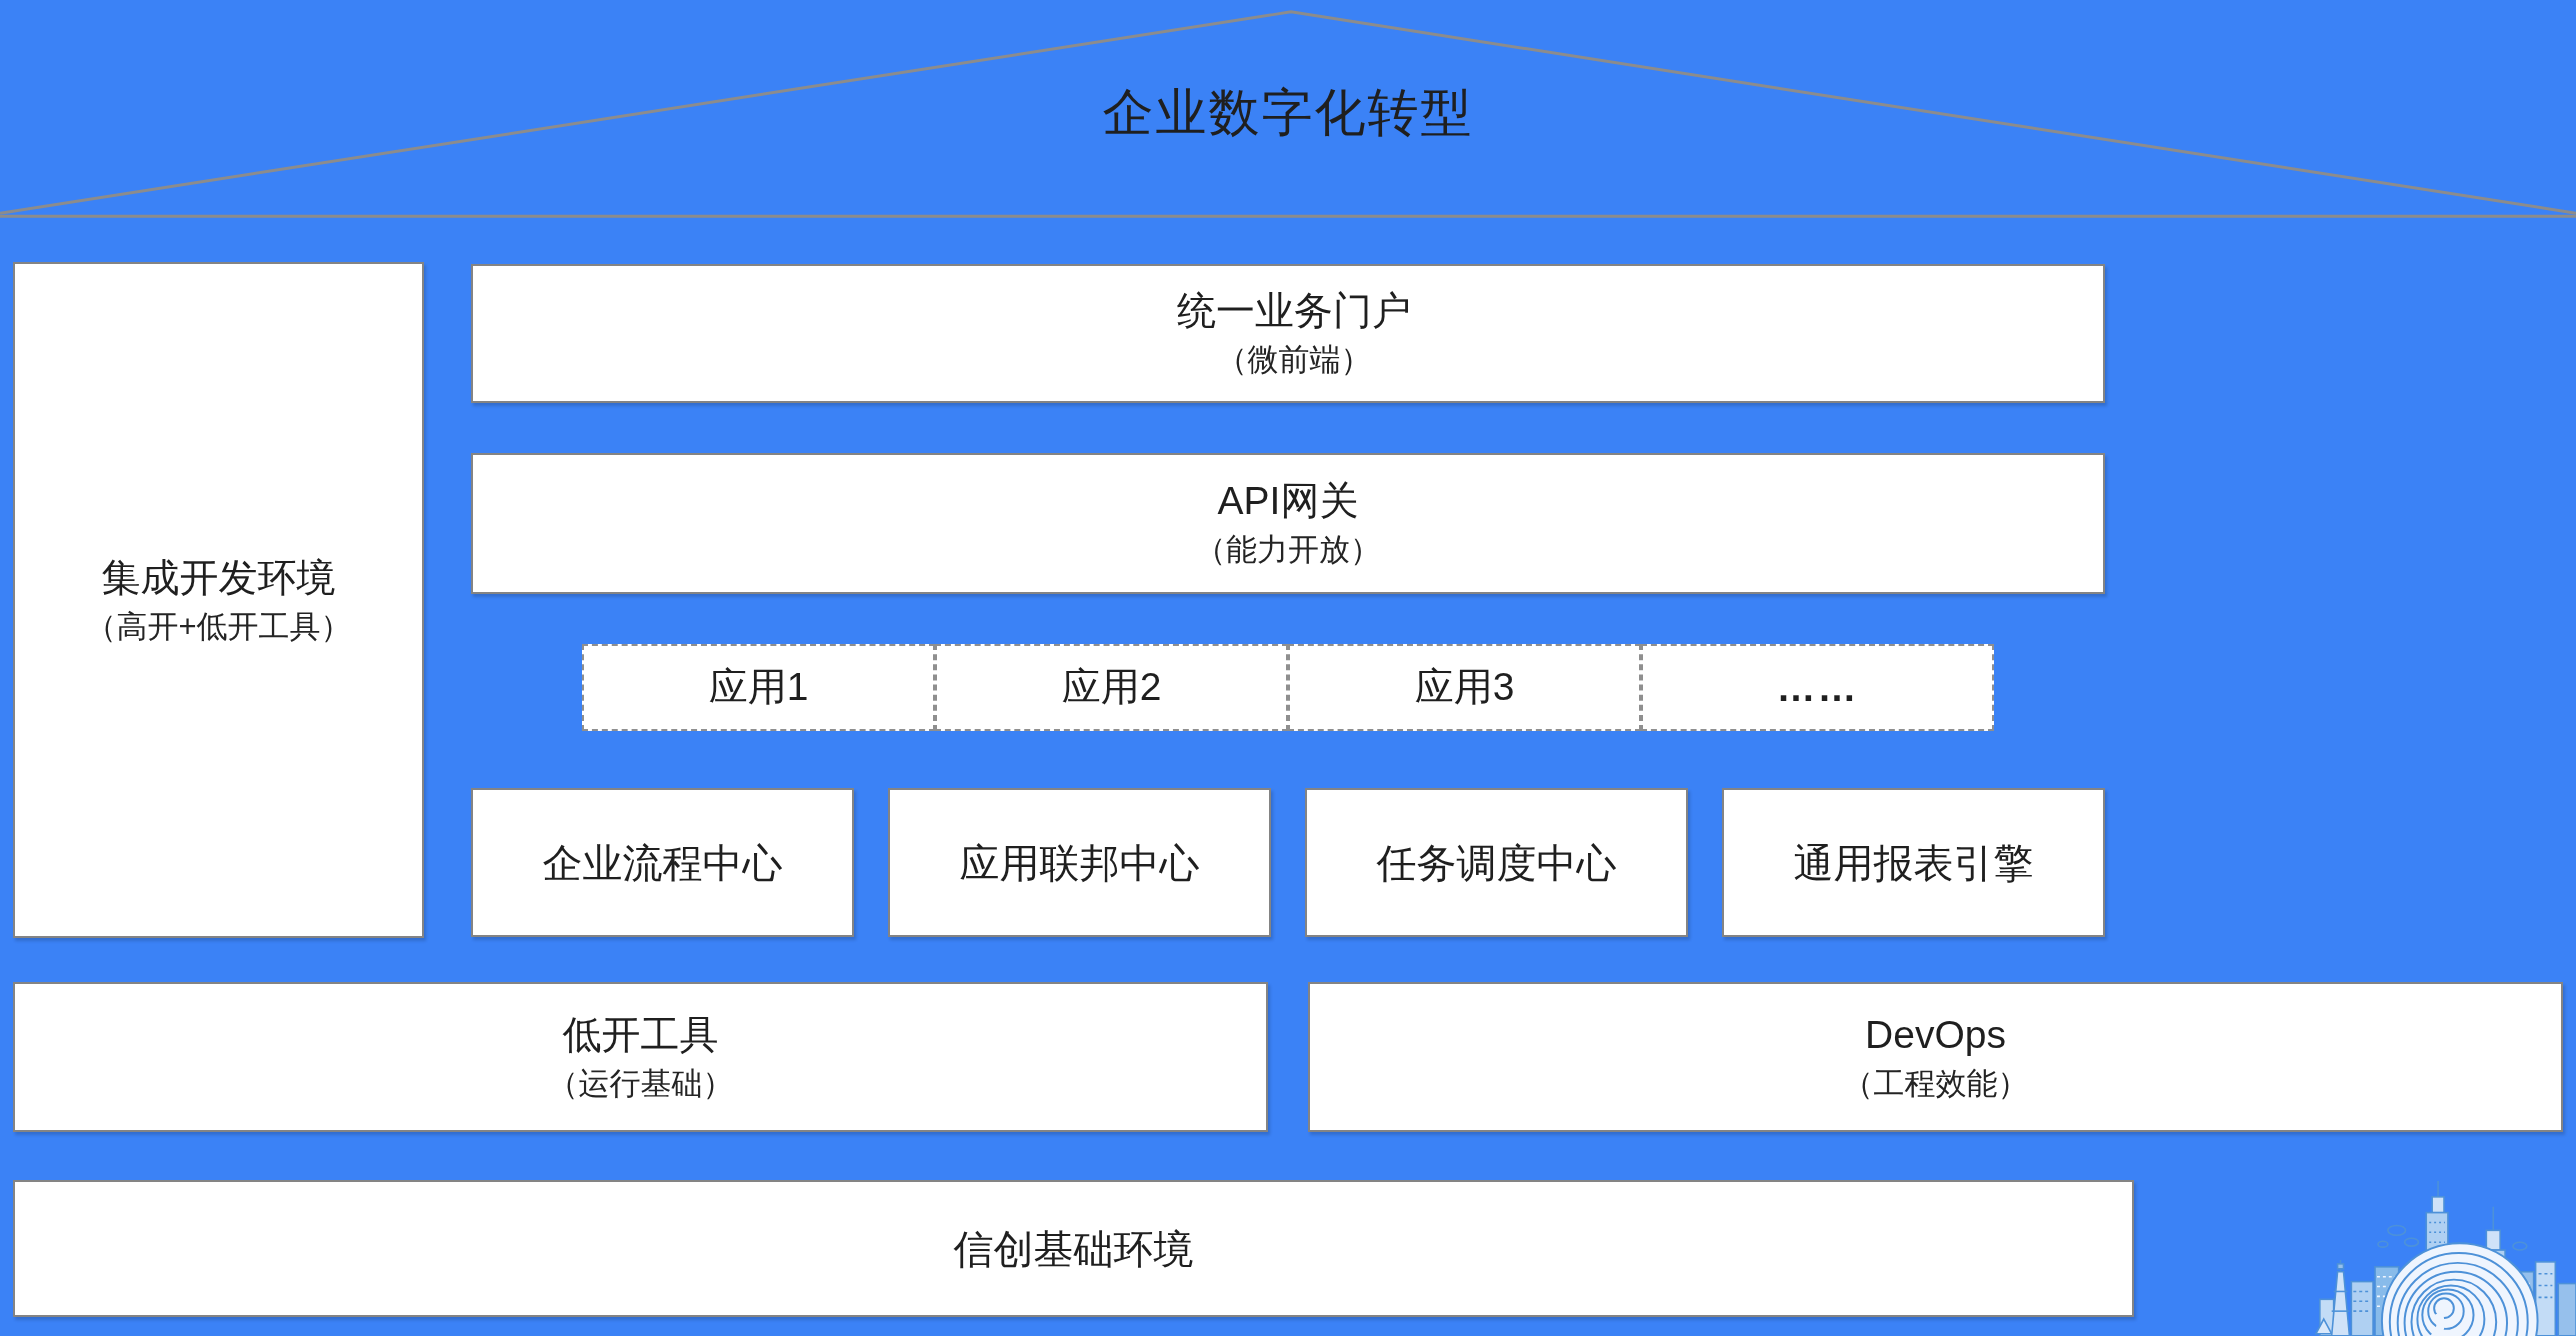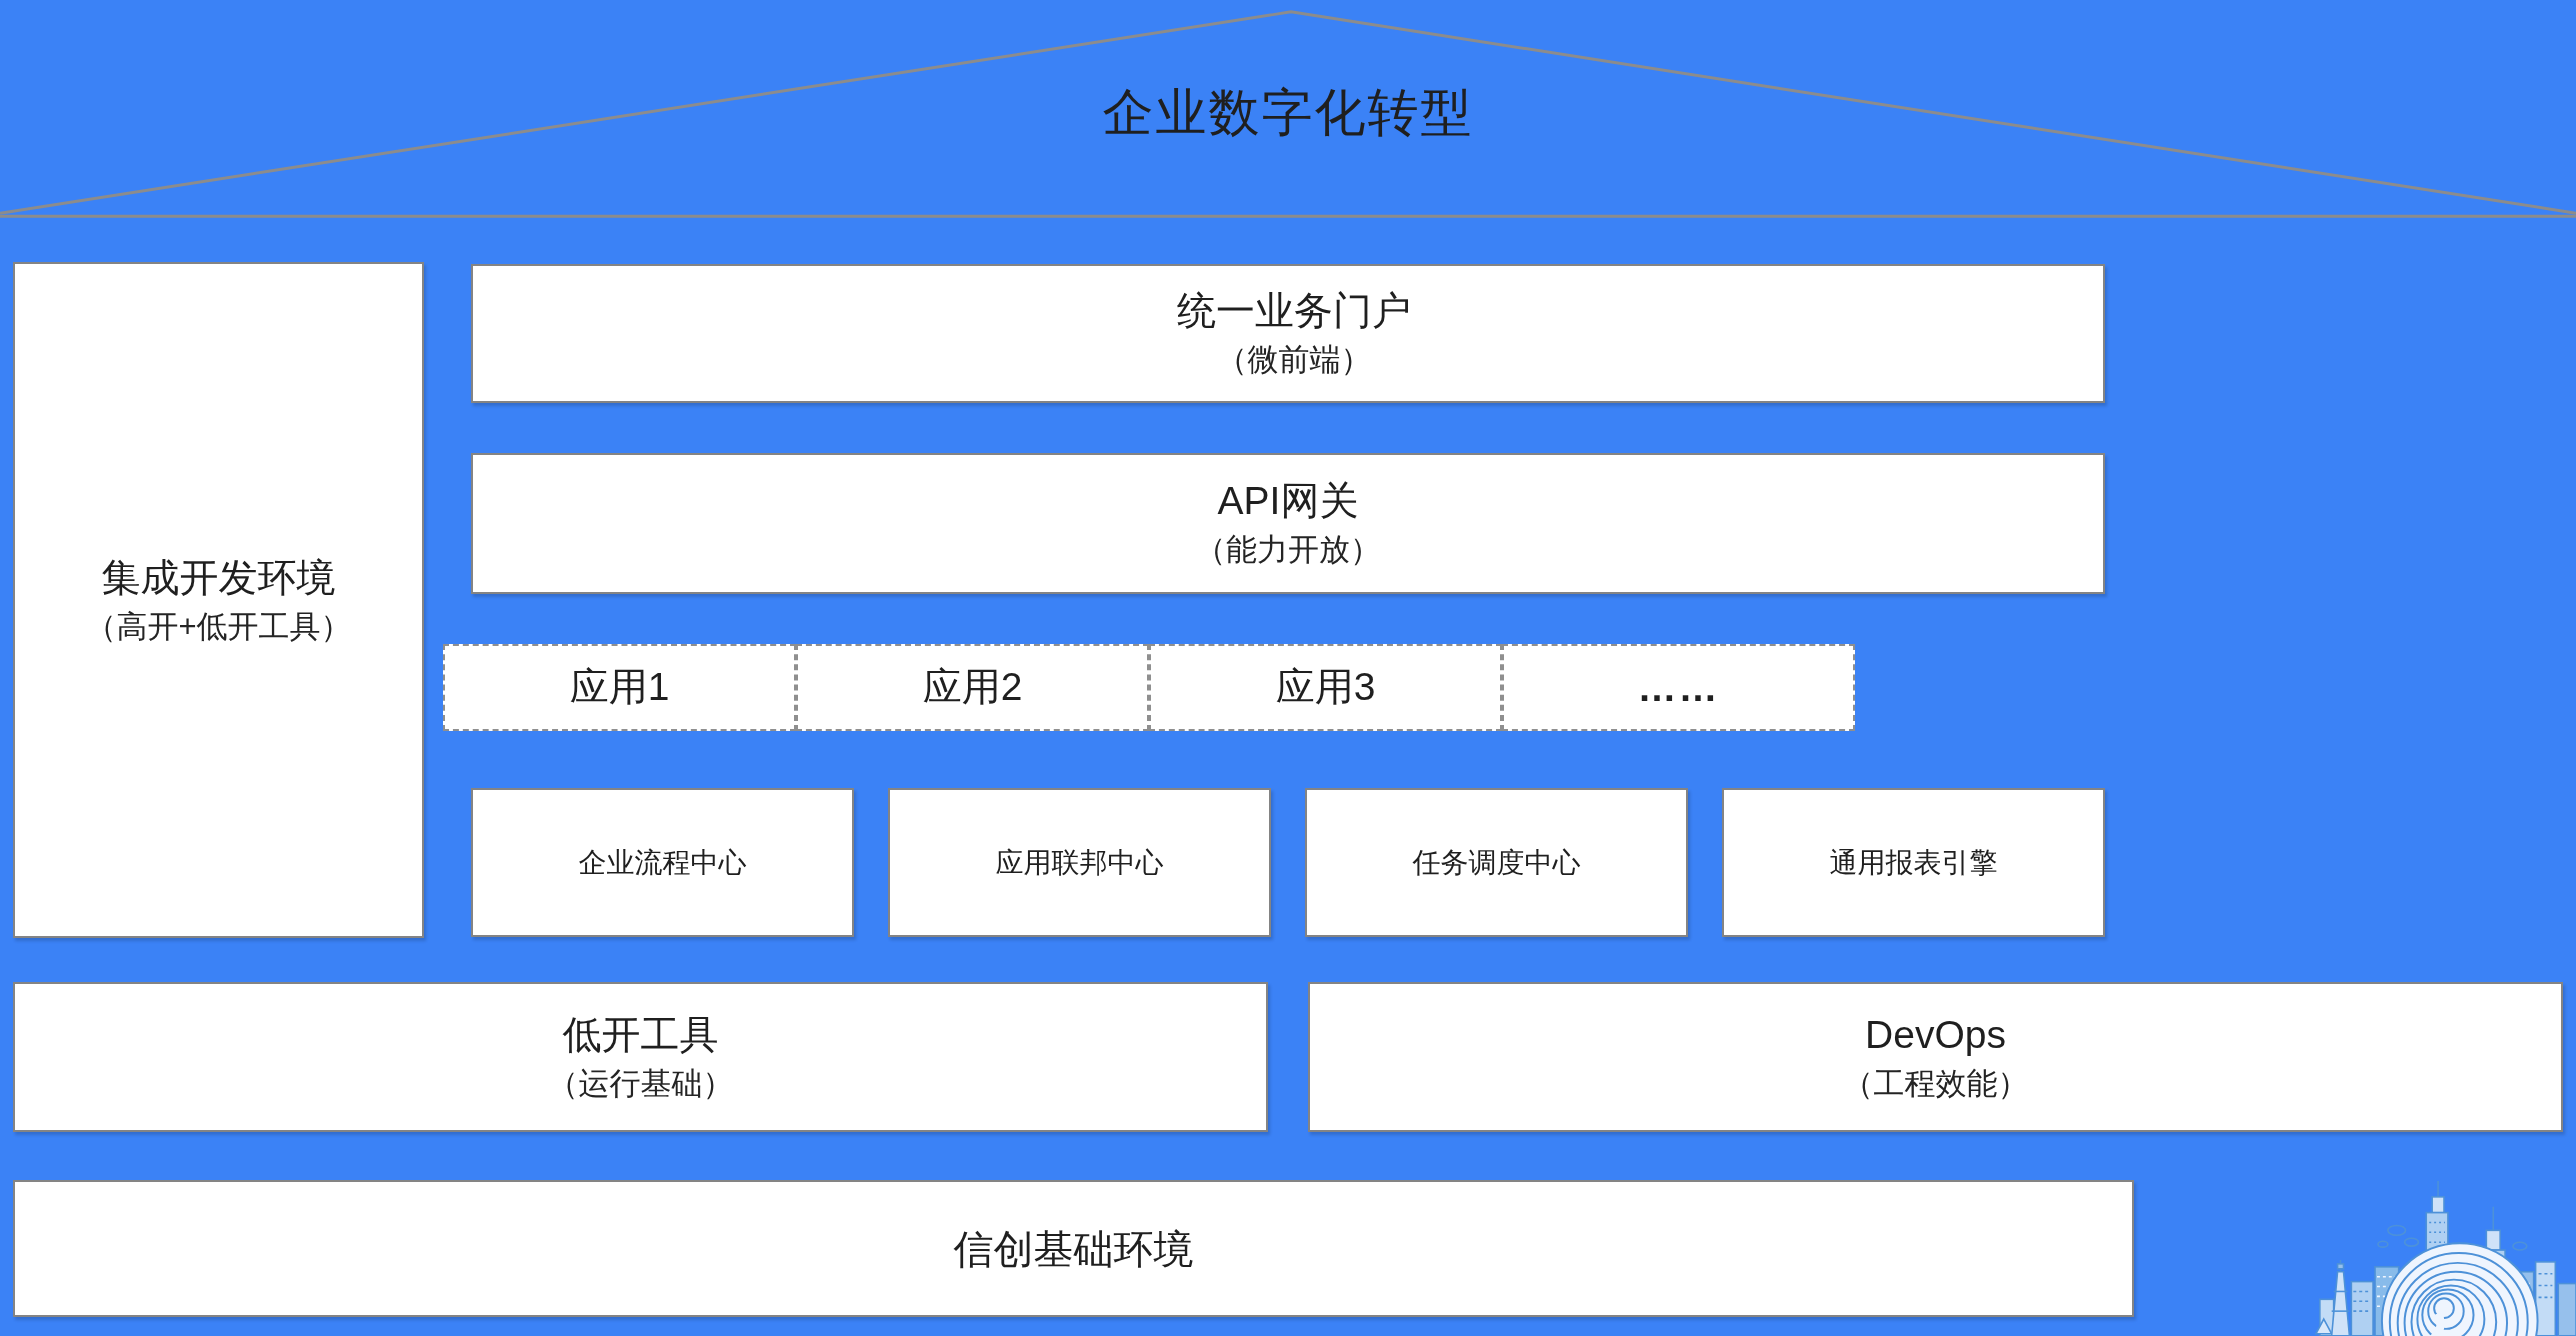--- a/index.html
+++ b/index.html
@@ -31,25 +31,25 @@
   .t2{font-size:31px;font-weight:400;line-height:1.4;color:#242424;}
   .ellipsis{font-size:39px;font-weight:700;letter-spacing:2px;}
 
   
   .pillar-left{left:13px;top:262px;width:411px;height:676px;}
   .pillar-right{left:2155px;top:262px;width:410px;height:676px;}
 
   
   .portal-box{left:471px;top:264px;width:1634px;height:139px;padding-left:12px;}
   .api-box{left:471px;top:453px;width:1634px;height:141px;}
-  .apps-row{position:absolute;left:443px;top:644px;width:1634px;height:87px;display:flex;justify-content:flex-start;}
+  .apps-row{position:absolute;left:471px;top:644px;width:1634px;height:87px;display:flex;justify-content:center;}
   .apps-row .box{position:relative;width:353px;height:87px;}
   .centers-row{position:absolute;left:471px;top:788px;width:1634px;height:149px;display:flex;justify-content:space-between;}
   .centers-row .box{position:relative;width:383px;height:149px;}
-  .centers-row .t1{font-size:28px;}
+  .centers-row .t1{font-size:40px;}
 
   
   .cloud-box{left:13px;top:982px;width:1255px;height:150px;}
   .devops-box{left:1308px;top:982px;width:1255px;height:150px;}
 
   
   .base-bar{left:13px;top:1180px;width:2121px;height:137px;}
   .base-bar .t1{font-size:40px;}
 
   .city-svg{position:absolute;right:0;bottom:0;z-index:5;opacity:0.92;}

